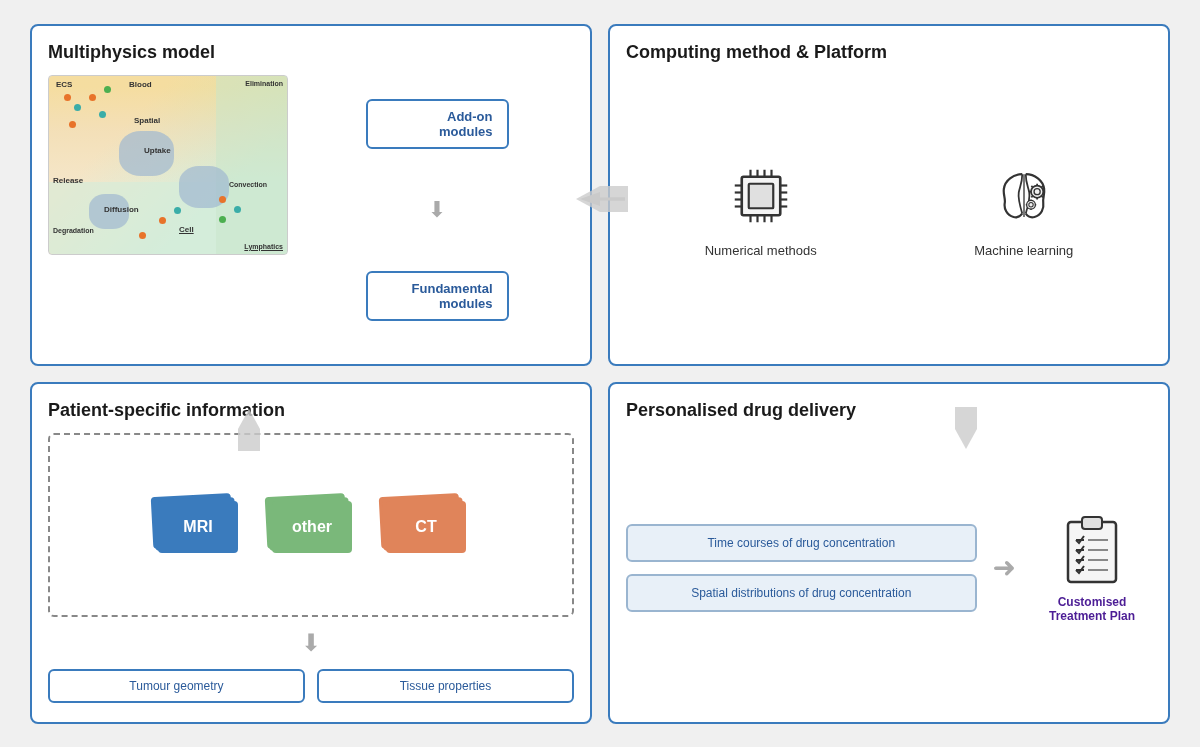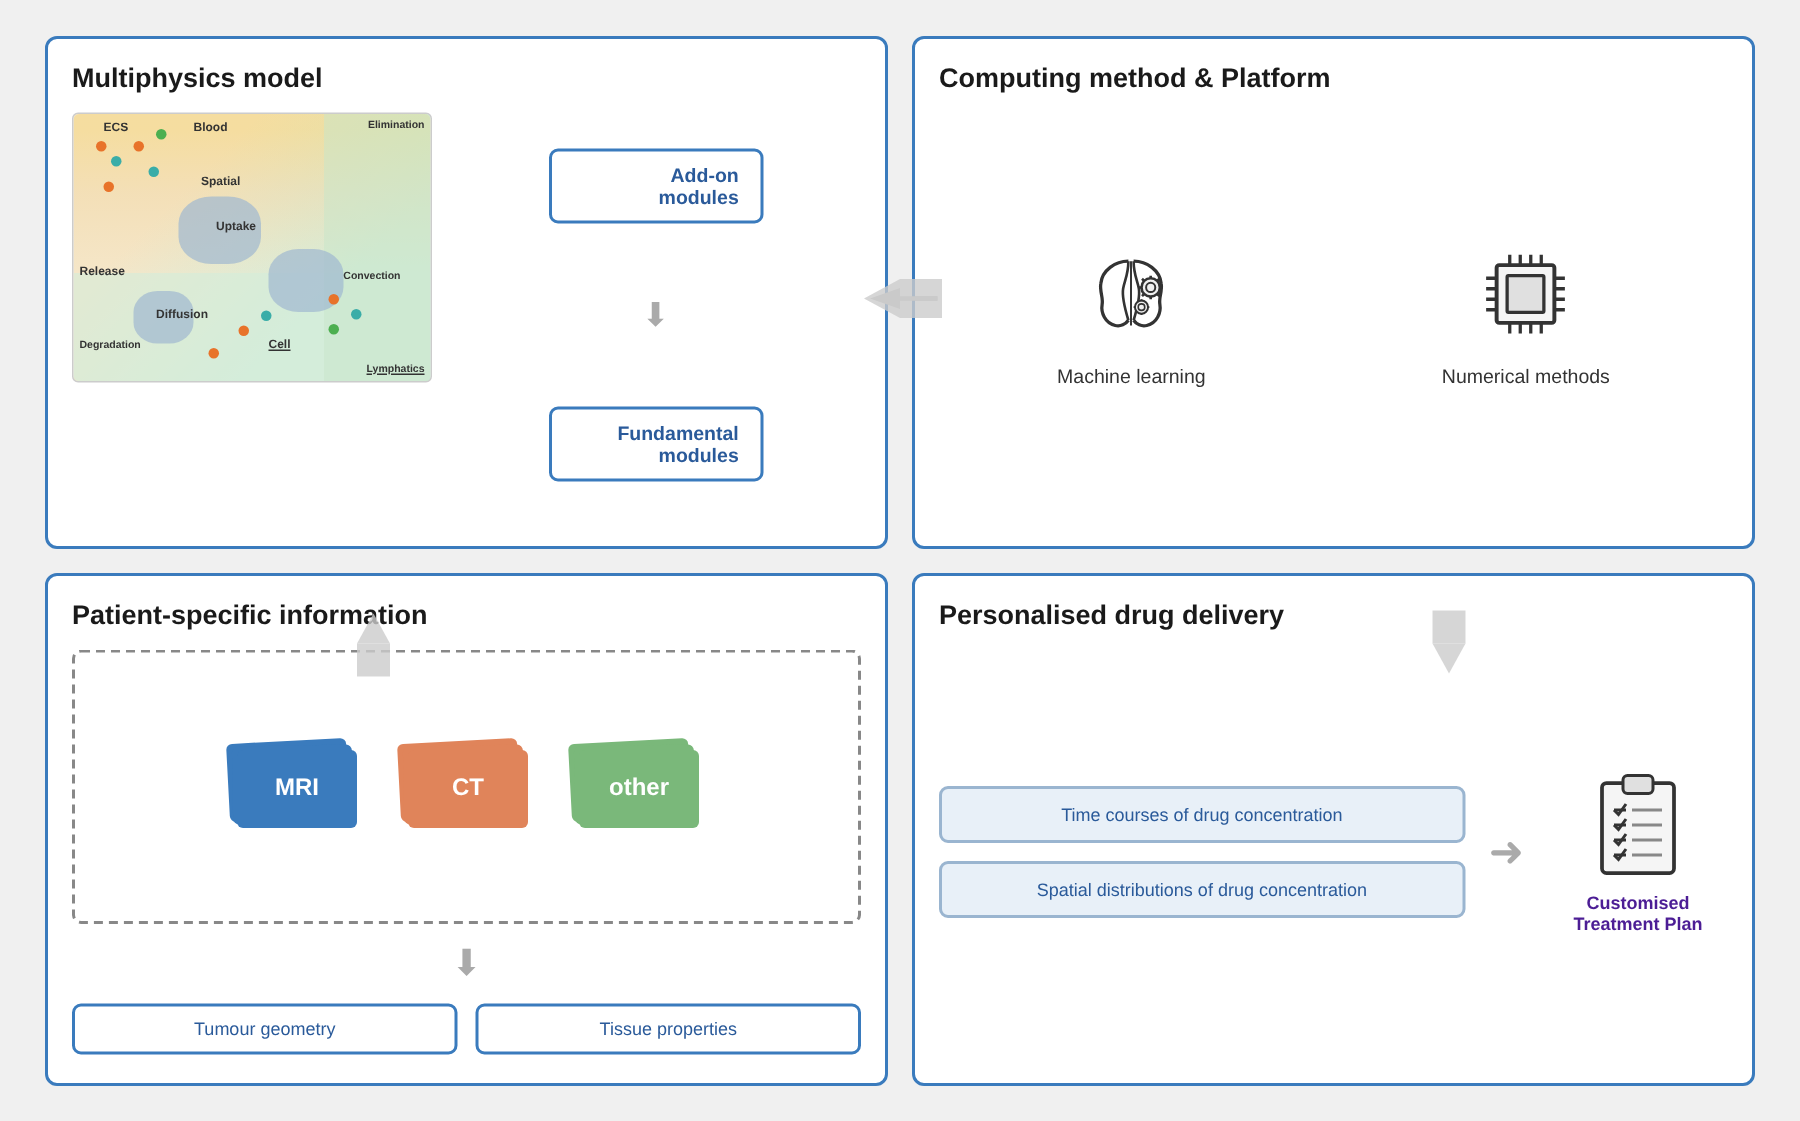--- a/index.html
+++ b/index.html
@@ -51,21 +51,21 @@
       border-radius: 4px;
       flex-shrink: 0;
       overflow: hidden;
     }
     .bio-diagram-label {
       position: absolute;
       font-size: 8px;
       color: #333;
       font-weight: bold;
     }
-    .label-ecs { top: 4px; left: 20px; }
+    .label-ecs { top: 4px; left: 7px; }
     .label-blood { top: 4px; left: 80px; }
     .label-elimination { top: 4px; right: 4px; font-size: 7px; }
     .label-binding { top: 40px; left: 85px; }
     .label-uptake { top: 70px; left: 95px; }
     .label-release { top: 100px; left: 4px; }
     .label-convection { top: 105px; right: 20px; font-size: 7px; }
     .label-diffusion { bottom: 40px; left: 55px; }
     .label-degradation { bottom: 20px; left: 4px; font-size: 7px; }
     .label-cell { bottom: 20px; left: 130px; text-decoration: underline; }
     .label-lymphatics { bottom: 4px; right: 4px; text-decoration: underline; font-size: 7px; }
@@ -292,20 +292,49 @@
         <div class="module-box">Fundamental<br>modules</div>
       </div>
     </div>
   </div>
 
   <div class="panel">
     <div class="panel-title">Computing method &amp; Platform</div>
     <div class="computing-content">
 
       <div class="computing-item">
+        <svg class="cpu-icon" viewBox="0 0 80 80" fill="none" xmlns="http://www.w3.org/2000/svg">
+
+          <rect x="18" y="18" width="44" height="44" rx="2" stroke="#333" stroke-width="3" fill="#f5f5f5"></rect>
+          <rect x="26" y="26" width="28" height="28" rx="1" stroke="#333" stroke-width="2.5" fill="#e0e0e0"></rect>
+
+          <line x1="28" y1="18" x2="28" y2="10" stroke="#333" stroke-width="2.5"></line>
+          <line x1="36" y1="18" x2="36" y2="10" stroke="#333" stroke-width="2.5"></line>
+          <line x1="44" y1="18" x2="44" y2="10" stroke="#333" stroke-width="2.5"></line>
+          <line x1="52" y1="18" x2="52" y2="10" stroke="#333" stroke-width="2.5"></line>
+
+          <line x1="28" y1="62" x2="28" y2="70" stroke="#333" stroke-width="2.5"></line>
+          <line x1="36" y1="62" x2="36" y2="70" stroke="#333" stroke-width="2.5"></line>
+          <line x1="44" y1="62" x2="44" y2="70" stroke="#333" stroke-width="2.5"></line>
+          <line x1="52" y1="62" x2="52" y2="70" stroke="#333" stroke-width="2.5"></line>
+
+          <line x1="18" y1="28" x2="10" y2="28" stroke="#333" stroke-width="2.5"></line>
+          <line x1="18" y1="36" x2="10" y2="36" stroke="#333" stroke-width="2.5"></line>
+          <line x1="18" y1="44" x2="10" y2="44" stroke="#333" stroke-width="2.5"></line>
+          <line x1="18" y1="52" x2="10" y2="52" stroke="#333" stroke-width="2.5"></line>
+
+          <line x1="62" y1="28" x2="70" y2="28" stroke="#333" stroke-width="2.5"></line>
+          <line x1="62" y1="36" x2="70" y2="36" stroke="#333" stroke-width="2.5"></line>
+          <line x1="62" y1="44" x2="70" y2="44" stroke="#333" stroke-width="2.5"></line>
+          <line x1="62" y1="52" x2="70" y2="52" stroke="#333" stroke-width="2.5"></line>
+        </svg>
+        <span class="computing-label">Numerical methods</span>
+      </div>
+
+      <div class="computing-item">
         <svg class="brain-icon" viewBox="0 0 80 80" fill="none" xmlns="http://www.w3.org/2000/svg">
 
           <path d="M38 15 C28 15 18 22 17 32 C16 38 19 43 18 48 C17 54 20 62 28 64 C32 65 36 63 38 60" stroke="#333" stroke-width="2.5" fill="none"></path>
           <path d="M38 15 C38 25 35 30 34 36 C33 42 35 50 38 60" stroke="#333" stroke-width="2" fill="none"></path>
 
           <path d="M42 15 C52 15 62 22 63 32 C64 38 61 43 62 48 C63 54 60 62 52 64 C48 65 44 63 42 60" stroke="#333" stroke-width="2.5" fill="none"></path>
           <path d="M42 15 C42 25 45 30 46 36 C47 42 45 50 42 60" stroke="#333" stroke-width="2" fill="none"></path>
 
           <line x1="40" y1="15" x2="40" y2="64" stroke="#333" stroke-width="1.5"></line>
 
@@ -323,74 +352,45 @@
 
           <circle cx="48" cy="50" r="5" stroke="#333" stroke-width="1.5" fill="#f0f0f0"></circle>
           <circle cx="48" cy="50" r="2.5" stroke="#333" stroke-width="1.2" fill="none"></circle>
           <line x1="48" y1="44" x2="48" y2="45.5" stroke="#333" stroke-width="1.5"></line>
           <line x1="48" y1="54.5" x2="48" y2="56" stroke="#333" stroke-width="1.5"></line>
           <line x1="42" y1="50" x2="43.5" y2="50" stroke="#333" stroke-width="1.5"></line>
           <line x1="52.5" y1="50" x2="54" y2="50" stroke="#333" stroke-width="1.5"></line>
         </svg>
         <span class="computing-label">Machine learning</span>
       </div>
-
-      <div class="computing-item">
-        <svg class="cpu-icon" viewBox="0 0 80 80" fill="none" xmlns="http://www.w3.org/2000/svg">
-
-          <rect x="18" y="18" width="44" height="44" rx="2" stroke="#333" stroke-width="3" fill="#f5f5f5"></rect>
-          <rect x="26" y="26" width="28" height="28" rx="1" stroke="#333" stroke-width="2.5" fill="#e0e0e0"></rect>
-
-          <line x1="28" y1="18" x2="28" y2="10" stroke="#333" stroke-width="2.5"></line>
-          <line x1="36" y1="18" x2="36" y2="10" stroke="#333" stroke-width="2.5"></line>
-          <line x1="44" y1="18" x2="44" y2="10" stroke="#333" stroke-width="2.5"></line>
-          <line x1="52" y1="18" x2="52" y2="10" stroke="#333" stroke-width="2.5"></line>
-
-          <line x1="28" y1="62" x2="28" y2="70" stroke="#333" stroke-width="2.5"></line>
-          <line x1="36" y1="62" x2="36" y2="70" stroke="#333" stroke-width="2.5"></line>
-          <line x1="44" y1="62" x2="44" y2="70" stroke="#333" stroke-width="2.5"></line>
-          <line x1="52" y1="62" x2="52" y2="70" stroke="#333" stroke-width="2.5"></line>
-
-          <line x1="18" y1="28" x2="10" y2="28" stroke="#333" stroke-width="2.5"></line>
-          <line x1="18" y1="36" x2="10" y2="36" stroke="#333" stroke-width="2.5"></line>
-          <line x1="18" y1="44" x2="10" y2="44" stroke="#333" stroke-width="2.5"></line>
-          <line x1="18" y1="52" x2="10" y2="52" stroke="#333" stroke-width="2.5"></line>
-
-          <line x1="62" y1="28" x2="70" y2="28" stroke="#333" stroke-width="2.5"></line>
-          <line x1="62" y1="36" x2="70" y2="36" stroke="#333" stroke-width="2.5"></line>
-          <line x1="62" y1="44" x2="70" y2="44" stroke="#333" stroke-width="2.5"></line>
-          <line x1="62" y1="52" x2="70" y2="52" stroke="#333" stroke-width="2.5"></line>
-        </svg>
-        <span class="computing-label">Numerical methods</span>
-      </div>
     </div>
   </div>
 
   <div class="panel">
     <div class="panel-title">Patient-specific information</div>
     <div class="patient-content">
 
       <div class="imaging-row">
 
         <div class="image-stack">
           <div class="image-card mri-card card-offset1"></div>
           <div class="image-card mri-card card-offset2"></div>
           <div class="image-card mri-card card-front">MRI</div>
         </div>
 
         <div class="image-stack">
+          <div class="image-card other-card card-offset1"></div>
+          <div class="image-card other-card card-offset2"></div>
+          <div class="image-card other-card card-front">other</div>
+        </div>
+
+        <div class="image-stack">
           <div class="image-card ct-card card-offset1"></div>
           <div class="image-card ct-card card-offset2"></div>
           <div class="image-card ct-card card-front">CT</div>
-        </div>
-
-        <div class="image-stack">
-          <div class="image-card other-card card-offset1"></div>
-          <div class="image-card other-card card-offset2"></div>
-          <div class="image-card other-card card-front">other</div>
         </div>
       </div>
 
       <div style="text-align:center;font-size:24px;color:#aaa;">⬇</div>
 
       <div class="output-row">
         <div class="output-box">Tumour geometry</div>
         <div class="output-box">Tissue properties</div>
       </div>
     </div>

